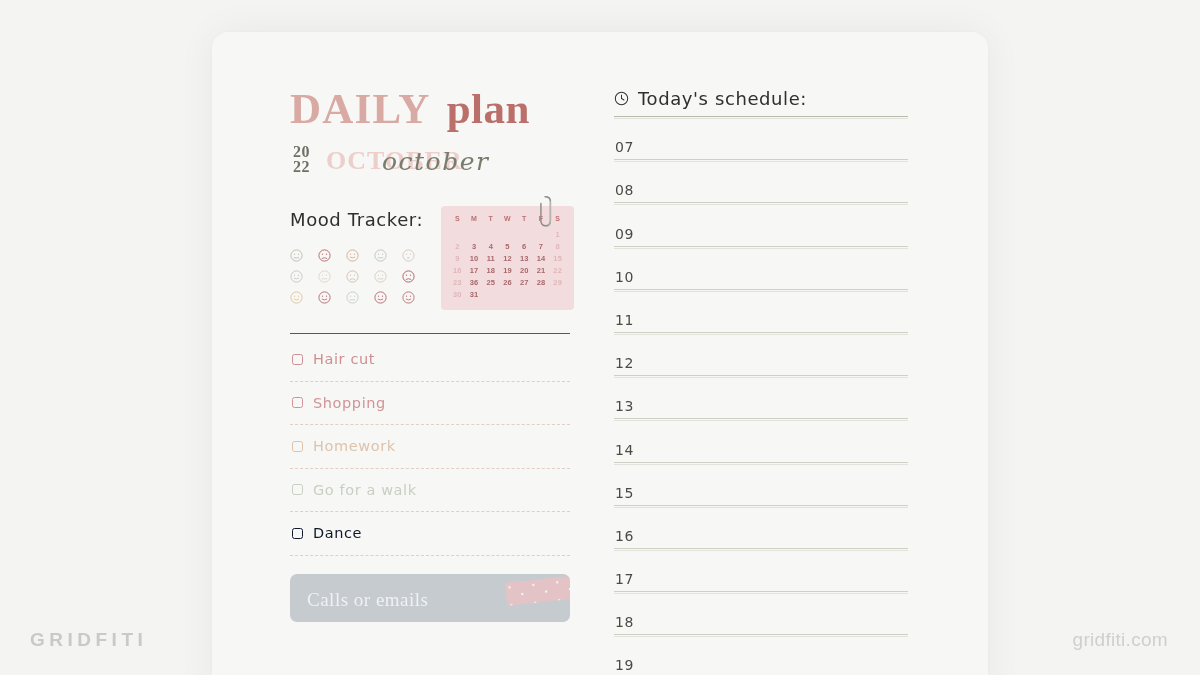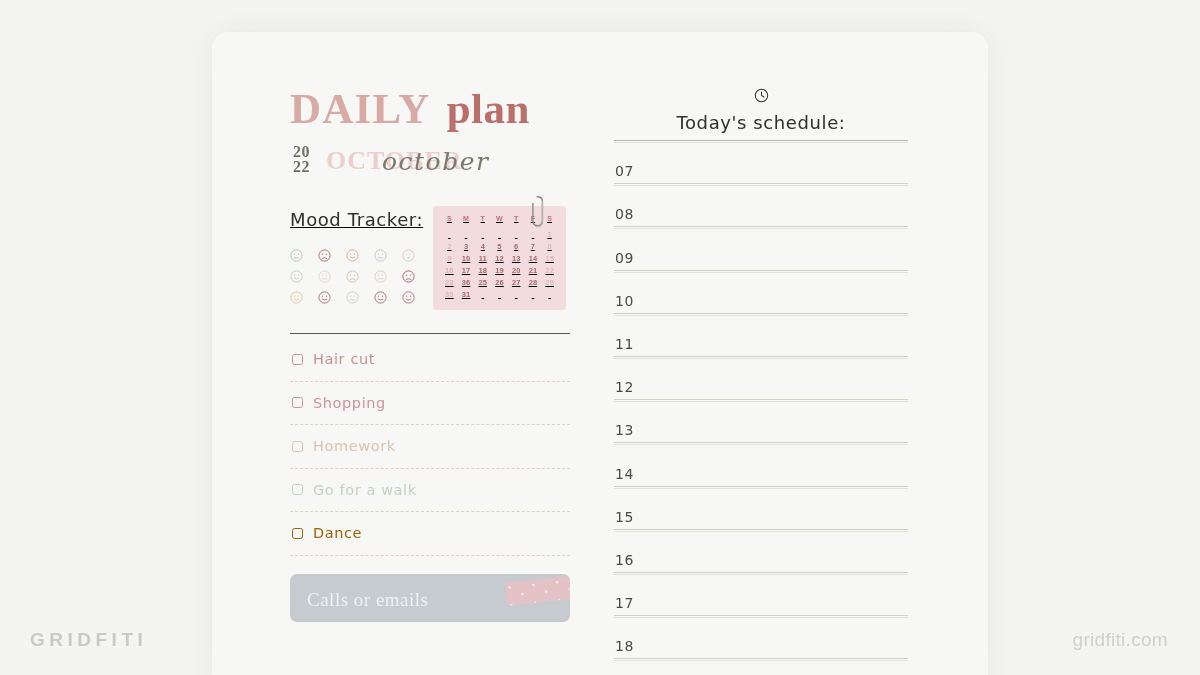--- a/index.html
+++ b/index.html
@@ -128,22 +128,21 @@
     letter-spacing: 0.6px;
     font-family: "DejaVu Sans", sans-serif;
     font-weight: 400;
   }
 
   
   .mood-block {
     margin-top: 24px;
     display: flex;
     align-items: flex-start;
-    gap: 5px;
-    text-decoration: underline;
+    gap: 13px;
   }
   .mood-left { width: 146px; }
   .mood-grid {
     margin-top: 18px;
     display: grid;
     grid-template-columns: repeat(5, 28px);
     grid-auto-rows: 21px;
   }
   .face { width: 13px; height: 13px; }
 
@@ -264,21 +263,20 @@
       radial-gradient(circle at 4px 5px, rgba(255,255,255,0.85) 1.3px, transparent 1.6px),
       radial-gradient(circle at 16px 13px, rgba(255,255,255,0.85) 1.3px, transparent 1.6px);
     background-size: 24px 18px;
   }
 
   
   .sched-head-row {
     display: flex;
     align-items: center;
     gap: 9px;
-    flex-direction: column;
   }
   .clock-icon { width: 15px; height: 15px; }
   .sched-rule {
     width: 294px;
     height: 1px;
     background: #b9b8ac;
     margin-top: 7px;
   }
   .sched-list { margin-top: 0; width: 294px; }
   .sched-row {
@@ -502,21 +500,21 @@
               <span class="todo-label">Shopping</span>
             </div>
             <div class="todo-row" style="color: rgb(221, 195, 171);">
               <span class="cb"></span>
               <span class="todo-label">Homework</span>
             </div>
             <div class="todo-row" style="color: rgb(200, 207, 195);">
               <span class="cb"></span>
               <span class="todo-label">Go for a walk</span>
             </div>
-            <div class="todo-row" style="color: #a16207;">
+            <div class="todo-row" style="color: #0f172a;">
               <span class="cb"></span>
               <span class="todo-label">Dance</span>
             </div>
           </div>
       </div>
 
       <div class="calls-box">
         <span class="calls-label">Calls or emails</span>
         <span class="tape"></span>
       </div>

